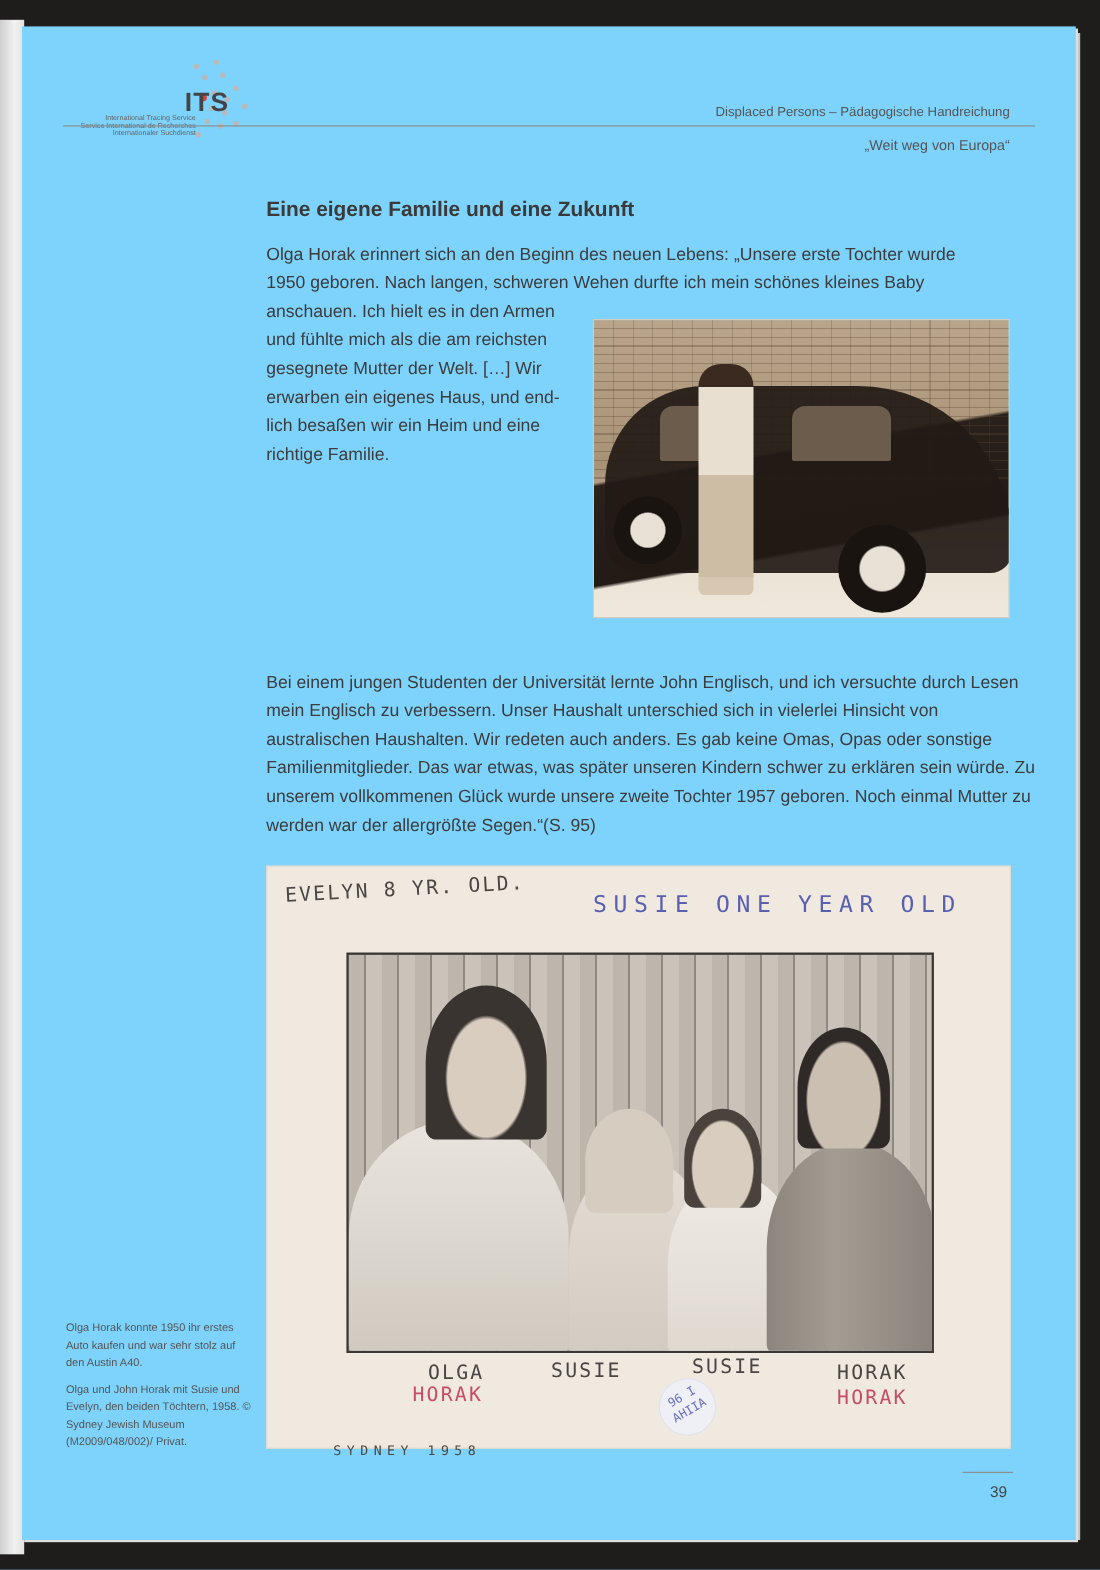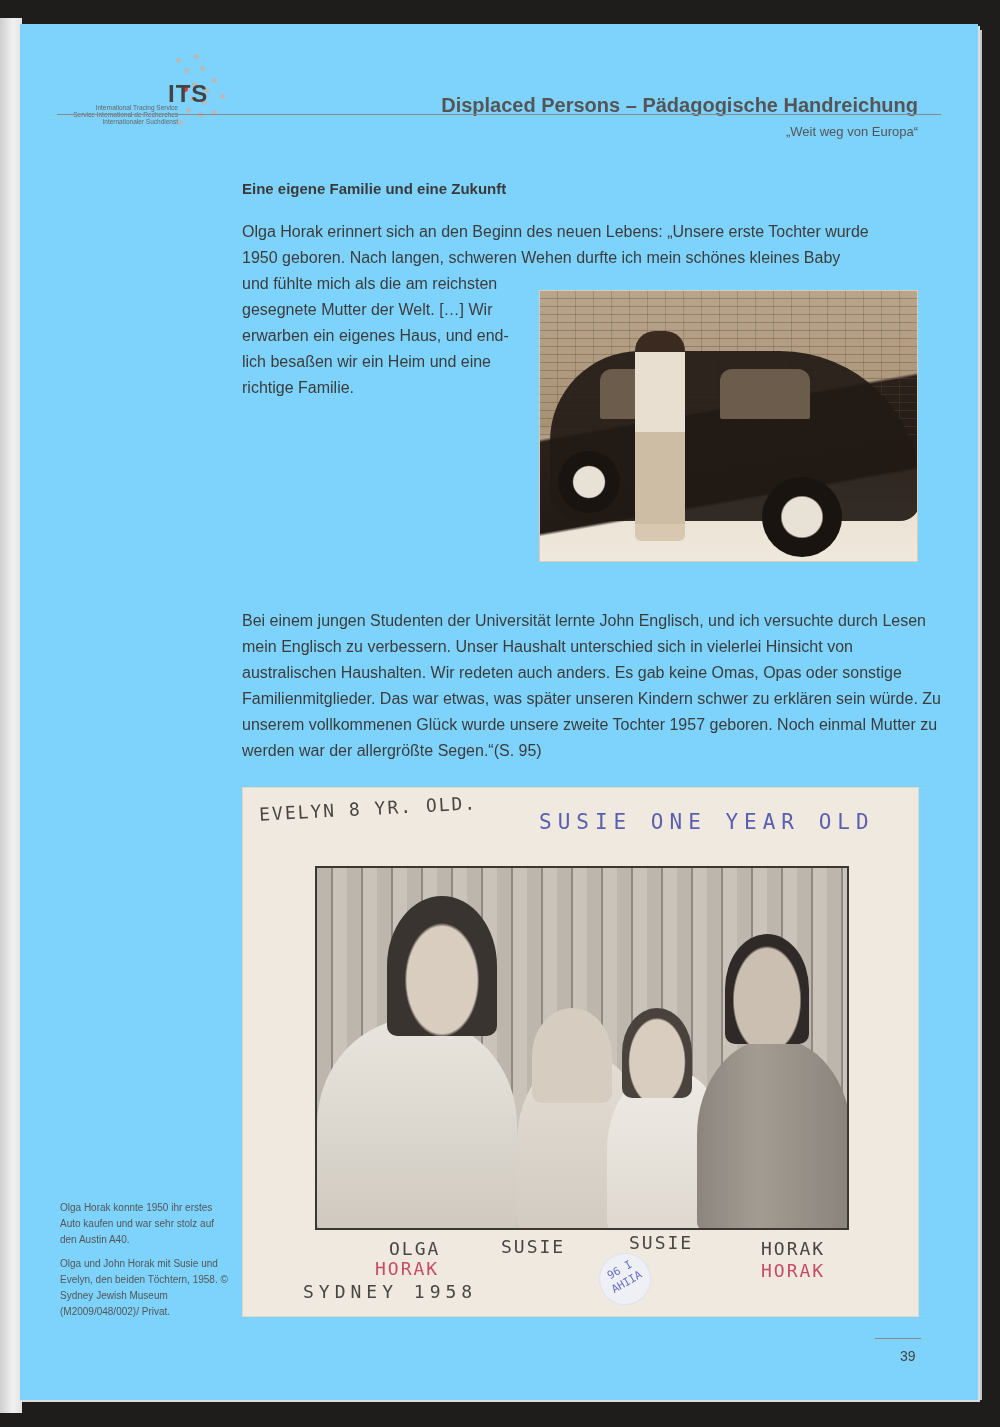--- a/index.html
+++ b/index.html
@@ -38,30 +38,30 @@
     }
     .logo-dots { position: absolute; left: 112px; top: 10px; }
     .logo-dots span {
       position: absolute; width: 5px; height: 5px; border-radius: 50%; background: #b8b8b8;
     }
     .header-rule {
       position: absolute; left: 37px; top: 90px; width: 884px; height: 1px; background: #8a8a8a;
     }
     .header-title {
       position: absolute; right: 60px; top: 70px;
-      font-family: "Liberation Sans", sans-serif; font-size: 20px; color: #555; font-weight: bold;
+      font-family: "Liberation Sans", sans-serif; font-size: 12px; color: #555;
     }
     .header-subtitle {
       position: absolute; right: 60px; top: 100px;
       font-family: "Liberation Sans", sans-serif; font-size: 13px; color: #555;
     }
     
     .section-heading {
       position: absolute; left: 222px; top: 156px;
-      font-family: "Liberation Sans", sans-serif; font-weight: bold; font-size: 15px; color: #3a3a3a;
+      font-family: "Liberation Sans", sans-serif; font-weight: bold; font-size: 19px; color: #3a3a3a;
     }
     .body-text {
       font-family: "Liberation Sans", sans-serif; font-size: 16px; line-height: 26px; color: #3c3c3c;
     }
     .para1 { position: absolute; left: 222px; top: 195px; width: 700px; }
     .para1 .line { white-space: nowrap; }
     .para2 { position: absolute; left: 222px; top: 584px; width: 700px; }
     
     .car-photo {
       position: absolute; left: 519px; top: 266px; width: 379px; height: 272px;
@@ -178,20 +178,21 @@
 
   <div class="header-title">Displaced Persons – Pädagogische Handreichung</div>
   <div class="header-rule"></div>
   <div class="header-subtitle">„Weit weg von Europa“</div>
 
   <h2 class="section-heading">Eine eigene Familie und eine Zukunft</h2>
 
   <div class="para1 body-text">
     <div class="line">Olga Horak erinnert sich an den Beginn des neuen Lebens: „Unsere erste Tochter wurde</div>
     <div class="line">1950 geboren. Nach langen, schweren Wehen durfte ich mein schönes kleines Baby</div>
+    <div class="line">anschauen. Ich hielt es in den Armen</div>
     <div class="line">und fühlte mich als die am reichsten</div>
     <div class="line">gesegnete Mutter der Welt. […] Wir</div>
     <div class="line">erwarben ein eigenes Haus, und end-</div>
     <div class="line">lich besaßen wir ein Heim und eine</div>
     <div class="line">richtige Familie.</div>
   </div>
 
   <div class="car-photo" title="Olga Horak standing beside her Austin A40 car">
     <div class="brick"></div>
     <div class="car-body"></div>
@@ -220,21 +221,21 @@
       <div class="person" style="left:380px;top:170px;width:154px;height:194px;background:linear-gradient(to right,#8c857d,#a39c93 40%,#8a837b)"></div>
       <div class="person" style="left:408px;top:66px;width:84px;height:110px;background:radial-gradient(ellipse at 50% 60%,#cabfb1 55%,#2f2a27 58%)"></div>
     </div>
 
     <div class="hand hand-dark" style="left:146px;top:450px;font-size:18px">OLGA</div>
     <div class="hand hand-red" style="left:132px;top:470px;font-size:18px">HORAK</div>
     <div class="hand hand-dark" style="left:258px;top:448px;font-size:18px">SUSIE</div>
     <div class="hand hand-dark" style="left:386px;top:444px;font-size:18px">SUSIE</div>
     <div class="hand hand-dark" style="left:518px;top:450px;font-size:18px">HORAK</div>
     <div class="hand hand-red" style="left:518px;top:472px;font-size:18px">HORAK</div>
-    <div class="hand hand-dark" style="left:60px;top:493px;font-size:18px;letter-spacing:5px">SYDNEY 1958</div>
+    <div class="hand hand-dark" style="left:60px;top:524px;font-size:12px;letter-spacing:5px">SYDNEY 1958</div>
     <div class="sticker">
       <div>96 I</div>
       <div>AHIIA</div>
     </div>
   </div>
 
   <div class="captions">
     <p>Olga Horak konnte 1950 ihr erstes Auto kaufen und war sehr stolz auf den Austin A40.</p>
     <p>Olga und John Horak mit Susie und Evelyn, den beiden Töchtern, 1958. © Sydney Jewish Museum (M2009/048/002)/ Privat.</p>
   </div>

